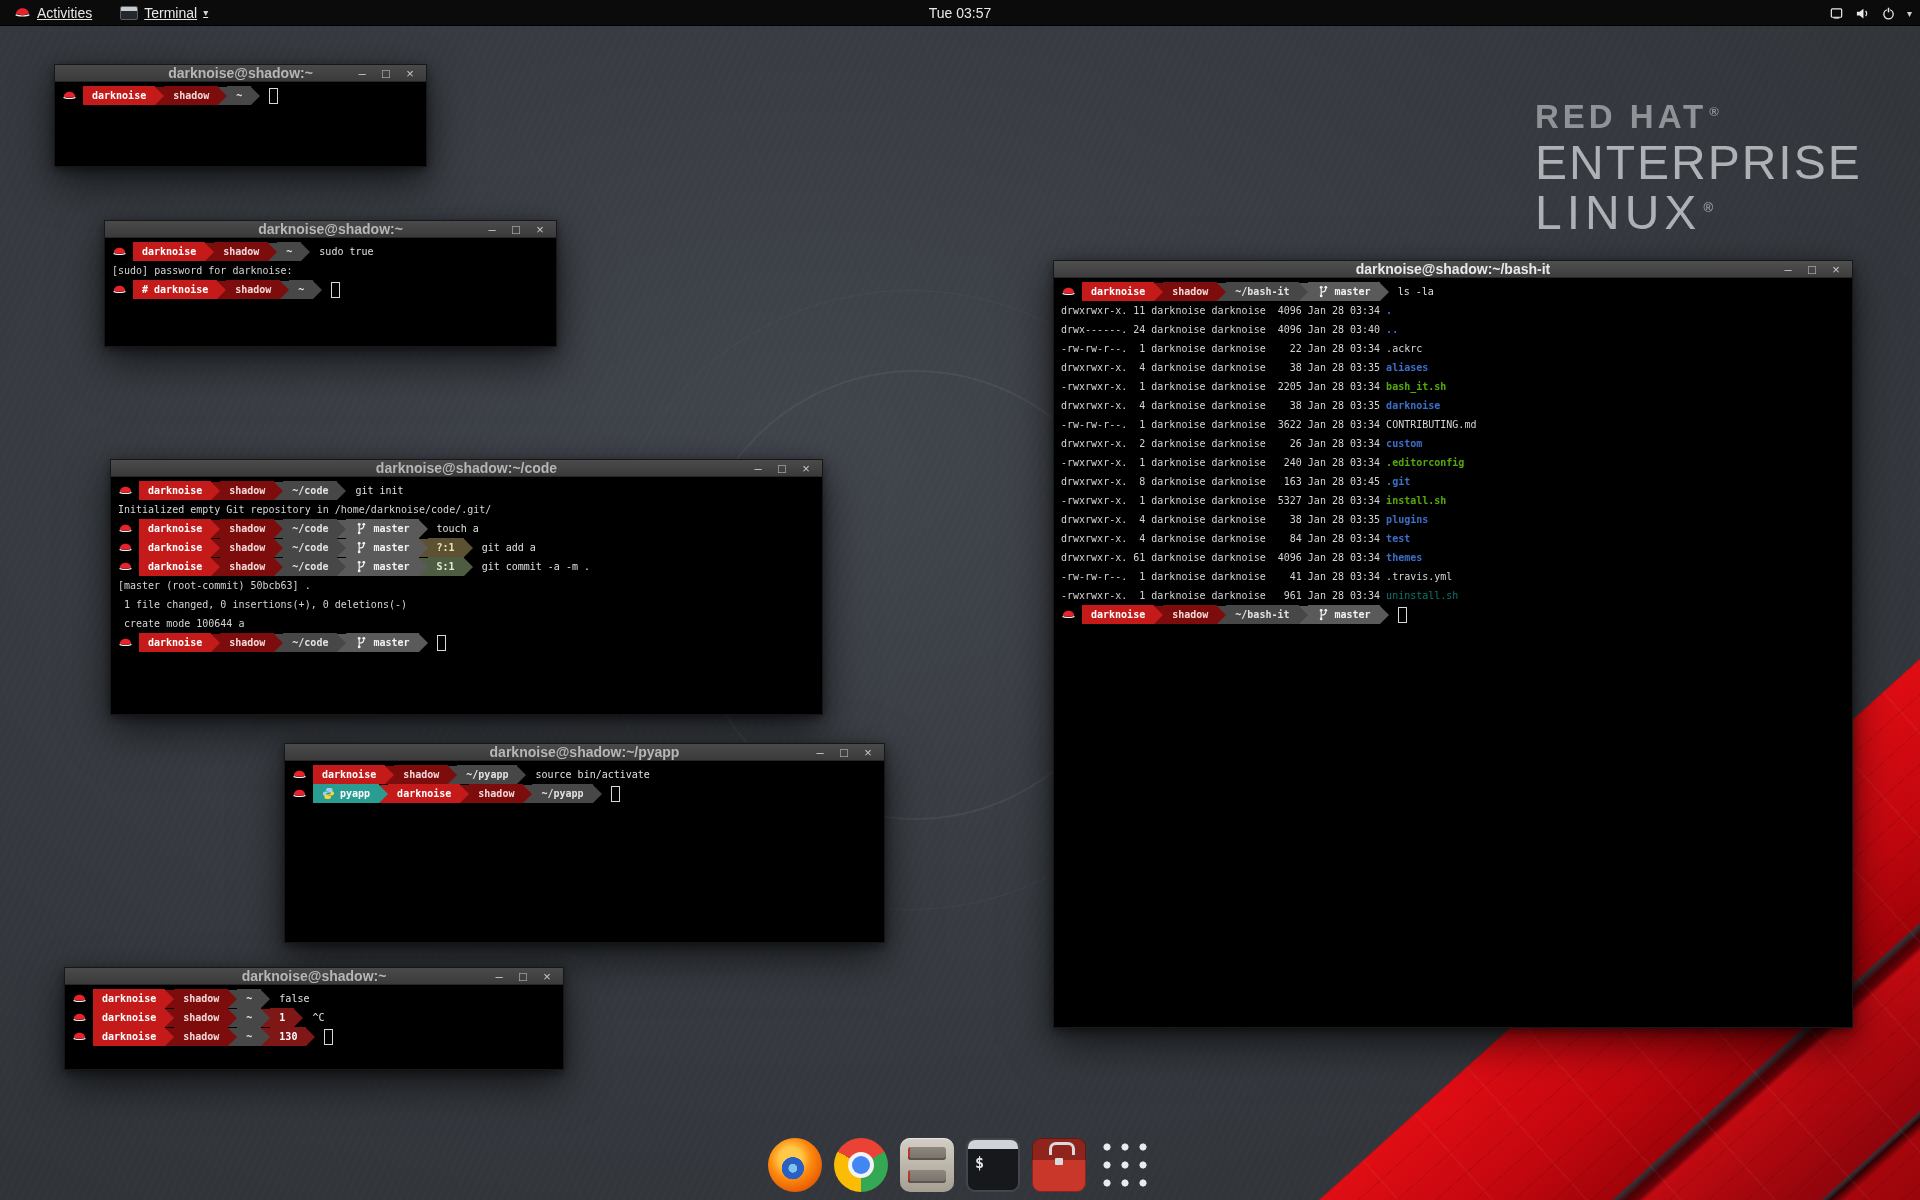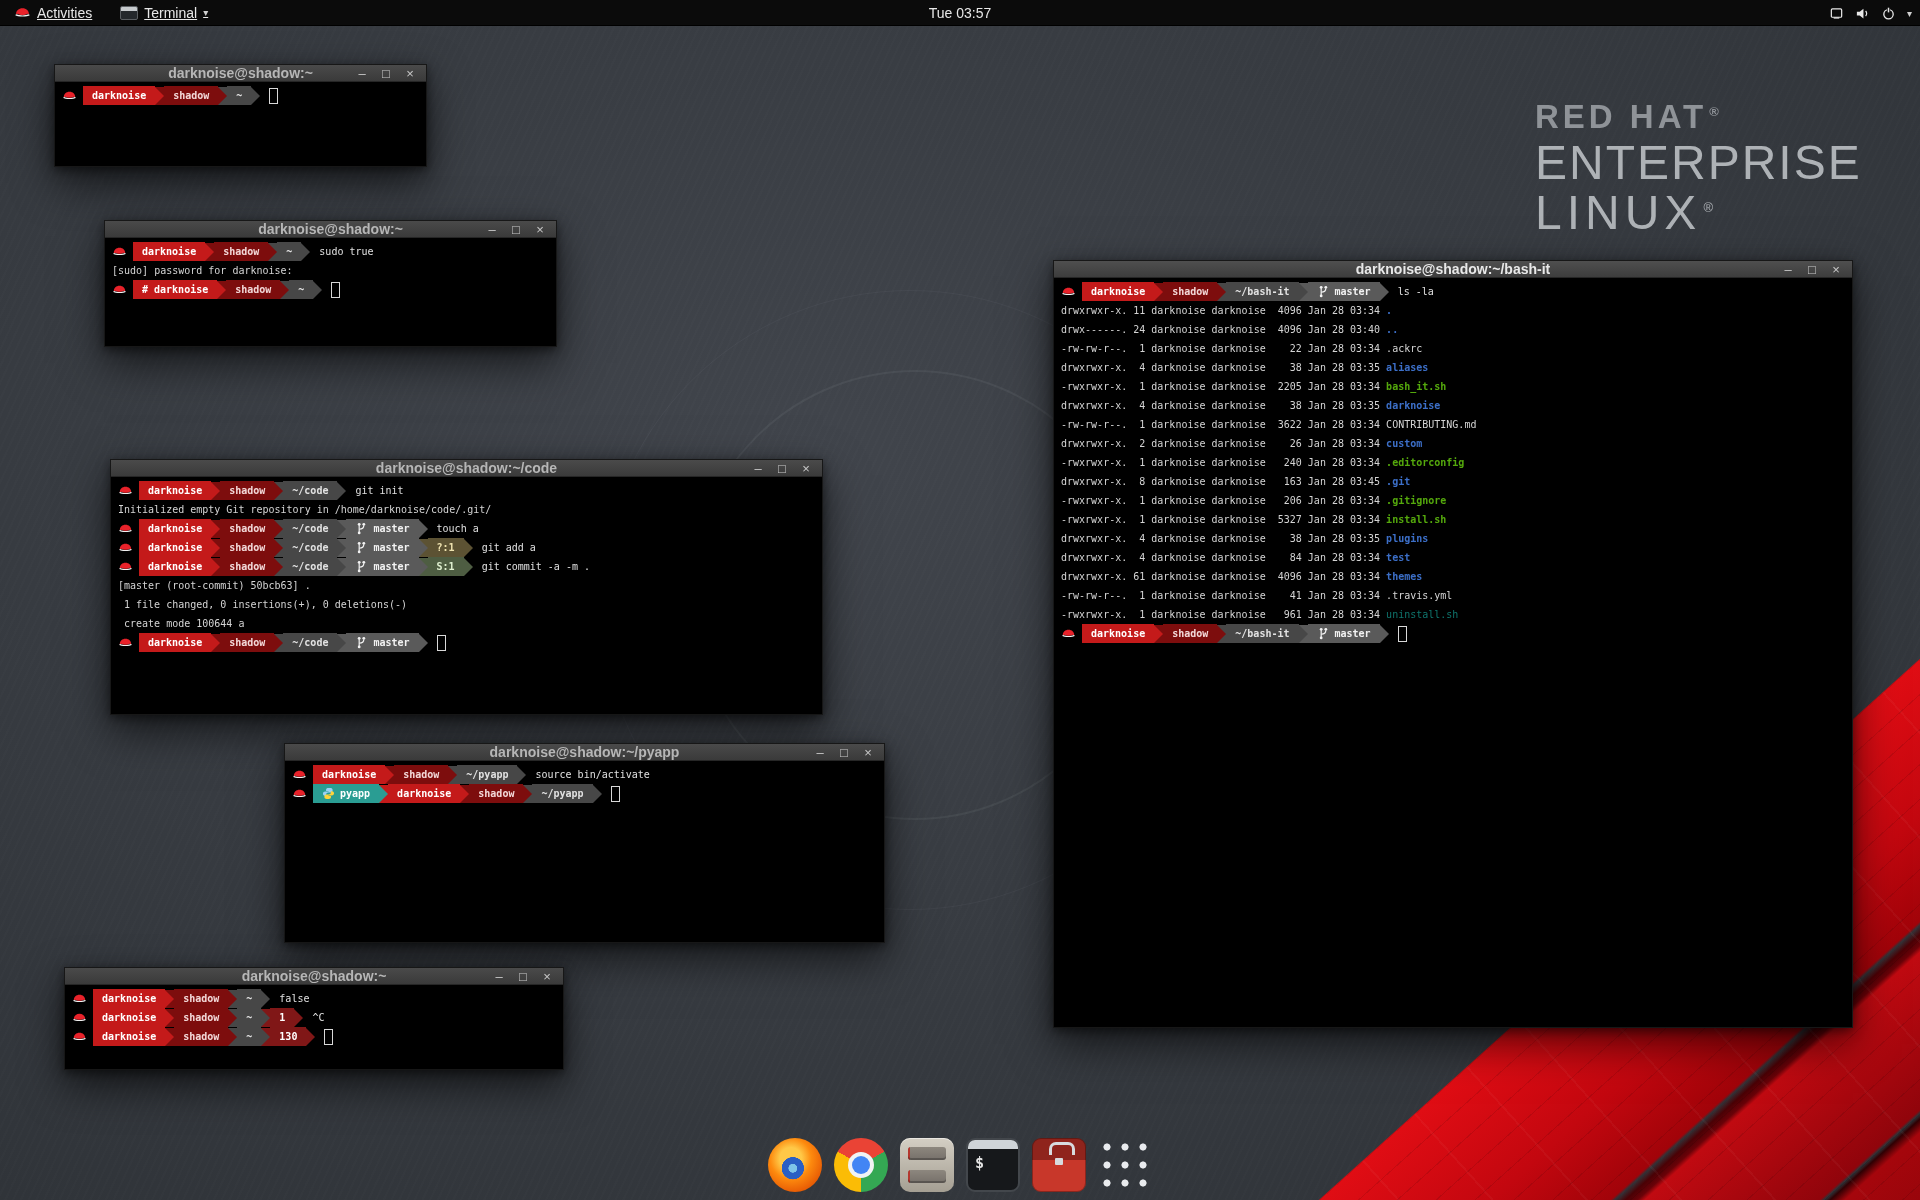--- a/index.html
+++ b/index.html
@@ -339,21 +339,20 @@
           <div class="tline"><span>drwxrwxr-x. 11 darknoise darknoise  4096 Jan 28 03:34 </span><span style="color: rgb(60, 111, 200); font-weight: bold;">.</span></div>
           <div class="tline"><span>drwx------. 24 darknoise darknoise  4096 Jan 28 03:40 </span><span style="color: rgb(60, 111, 200); font-weight: bold;">..</span></div>
           <div class="tline"><span>-rw-rw-r--.  1 darknoise darknoise    22 Jan 28 03:34 </span><span style="color: rgb(212, 212, 212);">.ackrc</span></div>
           <div class="tline"><span>drwxrwxr-x.  4 darknoise darknoise    38 Jan 28 03:35 </span><span style="color: rgb(60, 111, 200); font-weight: bold;">aliases</span></div>
           <div class="tline"><span>-rwxrwxr-x.  1 darknoise darknoise  2205 Jan 28 03:34 </span><span style="color: rgb(84, 168, 12); font-weight: bold;">bash_it.sh</span></div>
           <div class="tline"><span>drwxrwxr-x.  4 darknoise darknoise    38 Jan 28 03:35 </span><span style="color: rgb(60, 111, 200); font-weight: bold;">darknoise</span></div>
           <div class="tline"><span>-rw-rw-r--.  1 darknoise darknoise  3622 Jan 28 03:34 </span><span style="color: rgb(212, 212, 212);">CONTRIBUTING.md</span></div>
           <div class="tline"><span>drwxrwxr-x.  2 darknoise darknoise    26 Jan 28 03:34 </span><span style="color: rgb(60, 111, 200); font-weight: bold;">custom</span></div>
           <div class="tline"><span>-rwxrwxr-x.  1 darknoise darknoise   240 Jan 28 03:34 </span><span style="color: rgb(84, 168, 12); font-weight: bold;">.editorconfig</span></div>
           <div class="tline"><span>drwxrwxr-x.  8 darknoise darknoise   163 Jan 28 03:45 </span><span style="color: rgb(60, 111, 200); font-weight: bold;">.git</span></div>
-          <div class="tline"><span>-rwxrwxr-x.  1 darknoise darknoise   206 Jan 28 03:34 </span><span style="color: rgb(84, 168, 12); font-weight: bold;">.gitignore</span></div>
           <div class="tline"><span>-rwxrwxr-x.  1 darknoise darknoise  5327 Jan 28 03:34 </span><span style="color: rgb(84, 168, 12); font-weight: bold;">install.sh</span></div>
           <div class="tline"><span>drwxrwxr-x.  4 darknoise darknoise    38 Jan 28 03:35 </span><span style="color: rgb(60, 111, 200); font-weight: bold;">plugins</span></div>
           <div class="tline"><span>drwxrwxr-x.  4 darknoise darknoise    84 Jan 28 03:34 </span><span style="color: rgb(60, 111, 200); font-weight: bold;">test</span></div>
           <div class="tline"><span>drwxrwxr-x. 61 darknoise darknoise  4096 Jan 28 03:34 </span><span style="color: rgb(60, 111, 200); font-weight: bold;">themes</span></div>
           <div class="tline"><span>-rw-rw-r--.  1 darknoise darknoise    41 Jan 28 03:34 </span><span style="color: rgb(212, 212, 212);">.travis.yml</span></div>
           <div class="tline"><span>-rwxrwxr-x.  1 darknoise darknoise   961 Jan 28 03:34 </span><span style="color: #0f766e; font-weight: normal;">uninstall.sh</span></div>
           <div class="pline"><span class="hat"><svg viewBox="0 0 20 14">
                 <path d="M2.4 9.2C2.4 4.9 5.6 2 10 2s7.6 2.9 7.6 7.2l-2.3-.7c-1.5 1.9-9 1.9-10.5 0z" fill="#e8222a"></path>
                 <path d="M1.2 9.9c2.7 2.5 14.9 2.5 17.6 0l-2.1-.8c-3 1.8-10.4 1.8-13.4 0z" fill="#f2f2f2"></path>
               </svg></span><span class="seg" style="background: rgb(196, 26, 26); color: rgb(255, 255, 255);">darknoise</span><span class="arrow" style="border-left-color: rgb(196, 26, 26); background: rgb(125, 13, 13);"></span><span class="seg" style="background: rgb(125, 13, 13); color: rgb(243, 217, 217);">shadow</span><span class="arrow" style="border-left-color: rgb(125, 13, 13); background: rgb(71, 71, 71);"></span><span class="seg" style="background: rgb(71, 71, 71); color: rgb(226, 226, 226);">~/bash-it</span><span class="arrow" style="border-left-color: rgb(71, 71, 71); background: rgb(90, 90, 90);"></span><span class="seg" style="background: rgb(90, 90, 90); color: rgb(242, 242, 242);"><span class="segicon"><svg viewBox="0 0 14 14">

